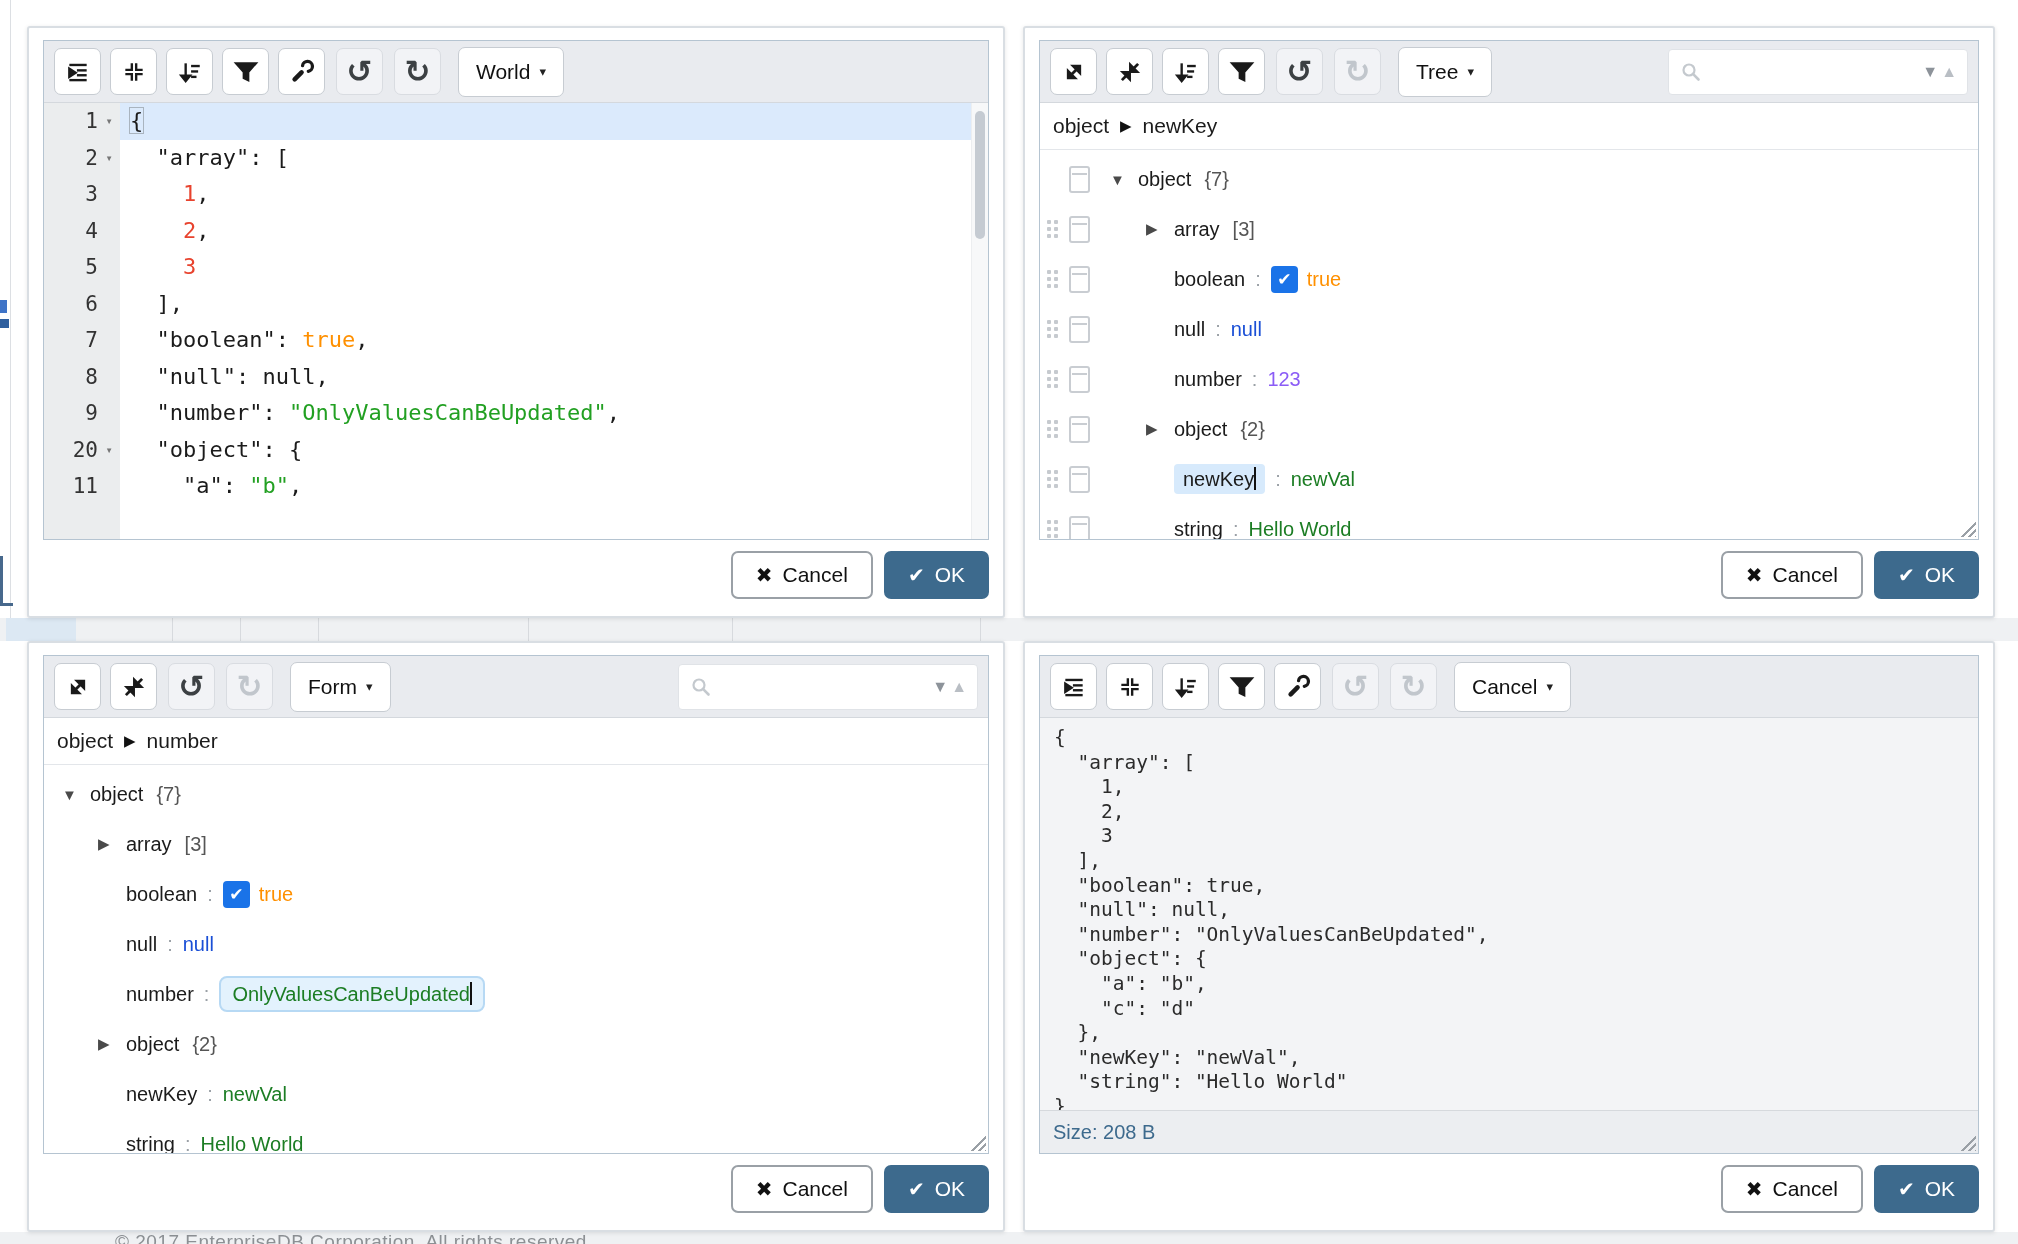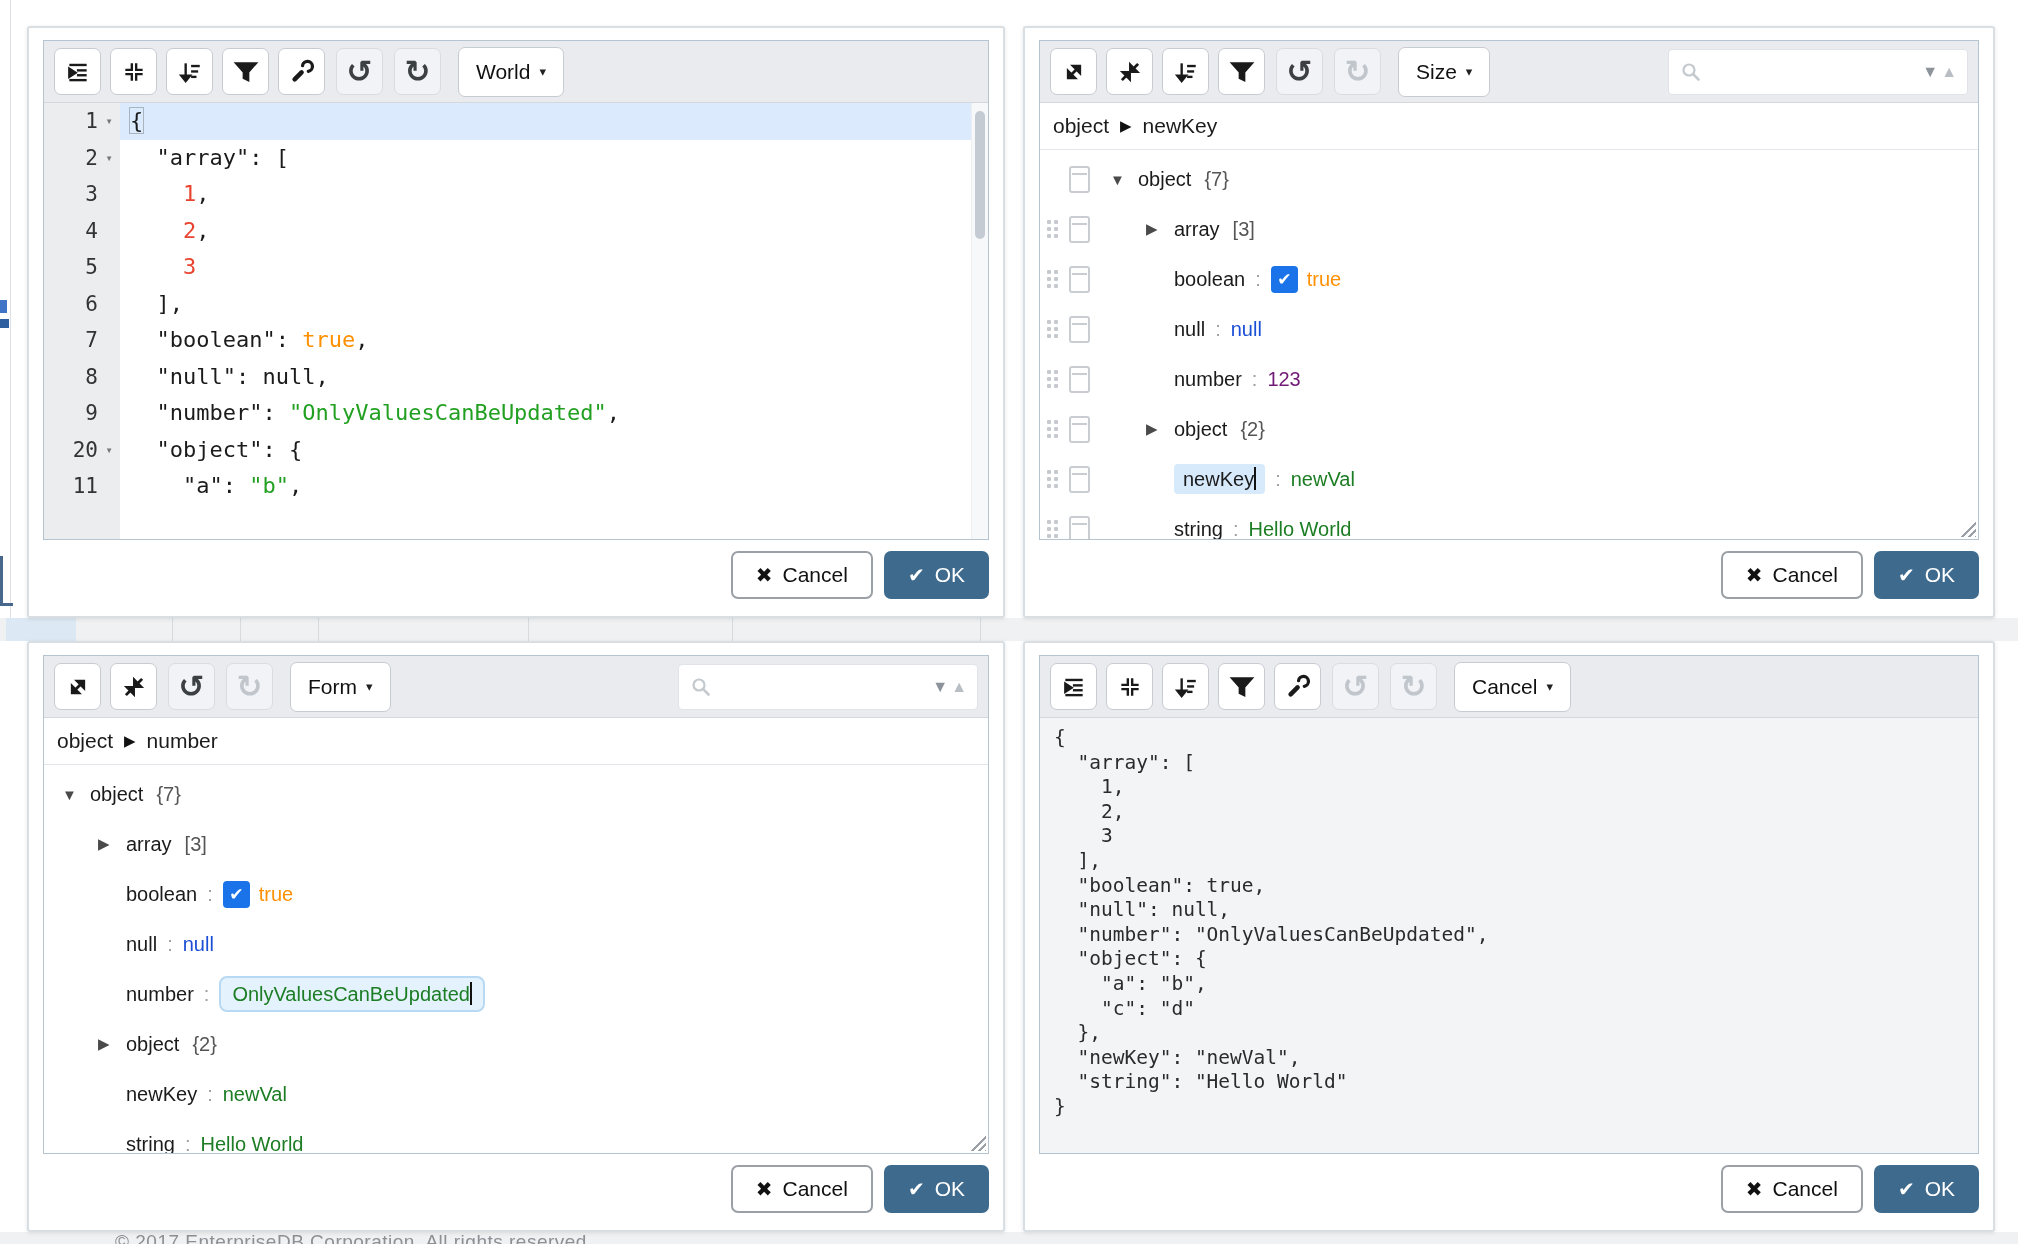--- a/index.html
+++ b/index.html
@@ -68,21 +68,21 @@
   .hslot .dot{width:4px;height:4px;background:#c6cacf;border-radius:1px;}
   .ctxbtn{width:21px;height:27px;border:2px solid #c9cdd2;border-radius:3px;box-sizing:border-box;background:#fff;padding:0;position:relative;}
   .ctxbtn::before{content:"";position:absolute;left:1px;right:1px;top:5px;height:2px;background:#c9cdd2;}
   .indent{flex:none;}
   .tri{width:34px;flex:none;font-size:15px;color:#4a4a4a;text-align:left;padding-left:6px;box-sizing:border-box;}
   .fname{color:#1b1b1b;}
   .fname.sel{background:#d7eafc;border-radius:4px;padding:3px 9px;}
   .badge{color:#555;margin-left:13px;}
   .colon{color:#9aa0a6;margin:0 10px;}
   .caret-bar{display:inline-block;width:2px;height:23px;background:#111;vertical-align:-4px;}
-  .v-str{color:#1c7d24;} .v-num{color:#701a75;} .v-bool{color:#ff9000;} .v-null{color:#1a4fd6;}
+  .v-str{color:#1c7d24;} .v-num{color:#8b5cf6;} .v-bool{color:#ff9000;} .v-null{color:#1a4fd6;}
   .cbx{width:27px;height:27px;border-radius:4px;background:#1a73e8;color:#fff;display:inline-flex;align-items:center;justify-content:center;font-size:17px;margin-right:9px;vertical-align:middle;border:none;padding:0;}
   .editfield{background:#e3f2fd;border:2px solid #b7d9f4;border-radius:8px;padding:4px 11px;}
 
   
   .previewbox{flex:1;background:#f3f4f6;font-family:"DejaVu Sans Mono","Liberation Mono",monospace;font-size:19.5px;line-height:24.6px;color:#2b2b2b;white-space:pre;padding:8px 14px;overflow:hidden;min-height:0;}
 
   
   .statusbar{height:42px;background:#eceef1;border-top:1px solid #d6d9dd;display:flex;align-items:center;gap:30px;padding:0 13px;font-size:20px;color:#3d6a8d;position:relative;flex:none;}
   .resize{position:absolute;right:2px;bottom:2px;width:17px;height:17px;background:repeating-linear-gradient(135deg,transparent 0 3px,#9aa0a6 3px 5px);clip-path:polygon(100% 0,100% 100%,0 100%);}
   .tree .resize,.frame>.resize{z-index:3;}
@@ -263,21 +263,21 @@
               <polygon class="f" points="3,4 21,4 14,12 14,19.5 10,17.5 10,12" stroke="#1a1a1a" stroke-width="2.2" fill="#1a1a1a"></polygon>
             </svg>
           </button>
           <button class="tbtn history">
             <span class="glyph">↺</span>
           </button>
           <button class="tbtn history disabled">
             <span class="glyph">↻</span>
           </button>
           <button class="mode-btn">
-            <span>Size</span>
+            <span>Tree</span>
             <span class="mode-caret">▾</span>
           </button>
           <div class="searchbox">
             <svg width="24" height="24" viewBox="0 0 24 24">
               <circle cx="10" cy="10" r="5.5" fill="none" stroke="#c4c9ce" stroke-width="2.2"></circle>
               <line x1="14.2" y1="14.2" x2="19.5" y2="19.5" stroke="#c4c9ce" stroke-width="2.6" stroke-linecap="round"></line>
             </svg>
             <input type="text" style="">
             <div class="search-tri">
               <span class="t-next">▼</span>
@@ -616,20 +616,24 @@
   "boolean": true,
   "null": null,
   "number": "OnlyValuesCanBeUpdated",
   "object": {
     "a": "b",
     "c": "d"
   },
   "newKey": "newVal",
   "string": "Hello World"
 }</div>
+      <div class="statusbar">
+        <span>Size: 208 B</span>
+        <div class="resize"></div>
+      </div>
     </div>
     <div class="footer">
       <button class="btn btn-cancel">
         <span class="bicon">✖</span>
         <span>Cancel</span>
       </button>
       <button class="btn btn-ok">
         <span class="bicon">✔</span>
         <span>OK</span>
       </button>

